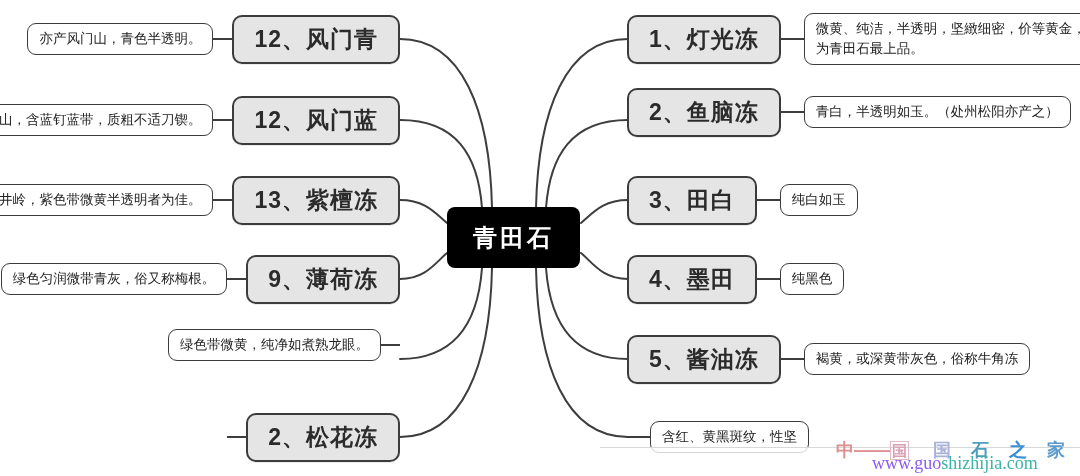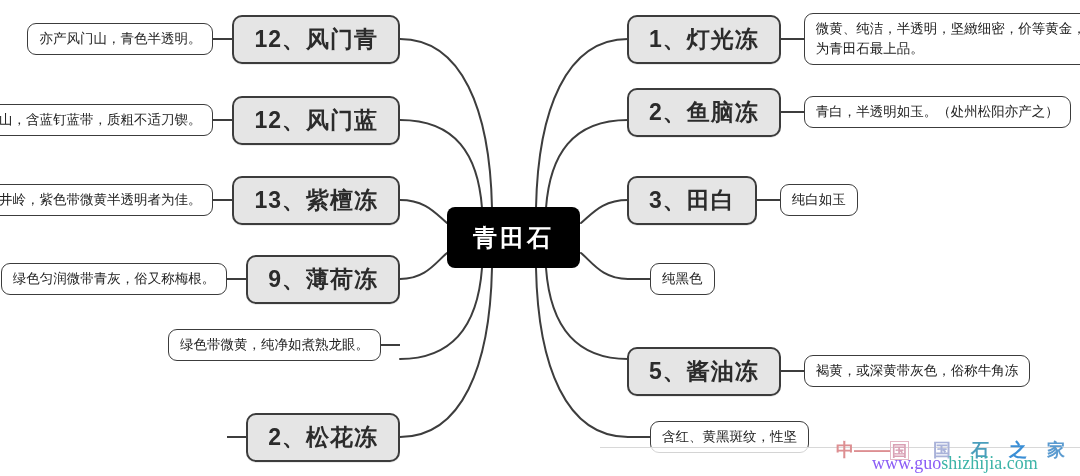--- a/index.html
+++ b/index.html
@@ -117,24 +117,25 @@
     <div class="node">2、鱼脑冻</div>
     <div class="hline hl-r"></div>
     <div class="note">青白，半透明如玉。（处州松阳亦产之）</div>
   </div>
   <div class="row row-right" style="top:160px">
     <div class="node">3、田白</div>
     <div class="hline hl-r"></div>
     <div class="note">纯白如玉</div>
   </div>
   <div class="row row-right" style="top:239px">
+    <div class="node">4、墨田</div>
     <div class="hline hl-r"></div>
     <div class="note">纯黑色</div>
   </div>
-  <div class="row row-right" style="top:331px">
+  <div class="row row-right" style="top:319px">
     <div class="node">5、酱油冻</div>
     <div class="hline hl-r"></div>
     <div class="note">褐黄，或深黄带灰色，俗称牛角冻</div>
   </div>
   <div class="row row-right" style="top:397px">
     <div class="hline hl-r"></div>
     <div class="note">含红、黄黑斑纹，性坚</div>
   </div>
 
   <div id="center-node">青田石</div>

